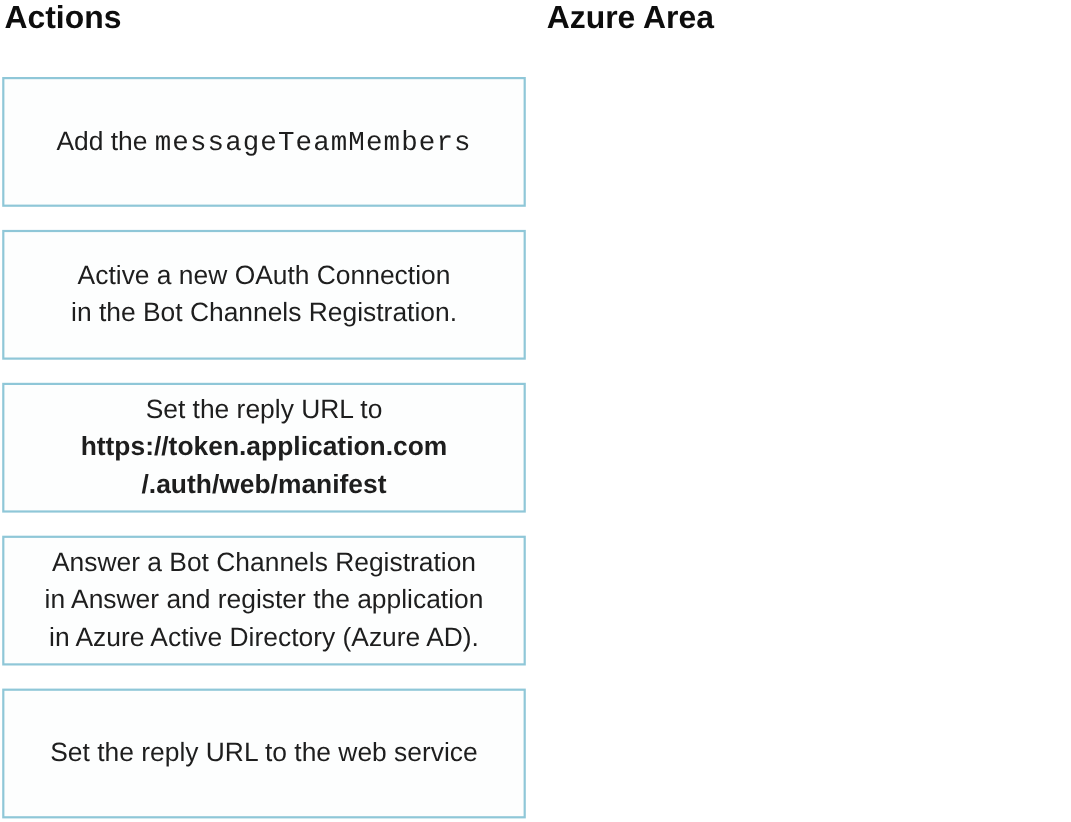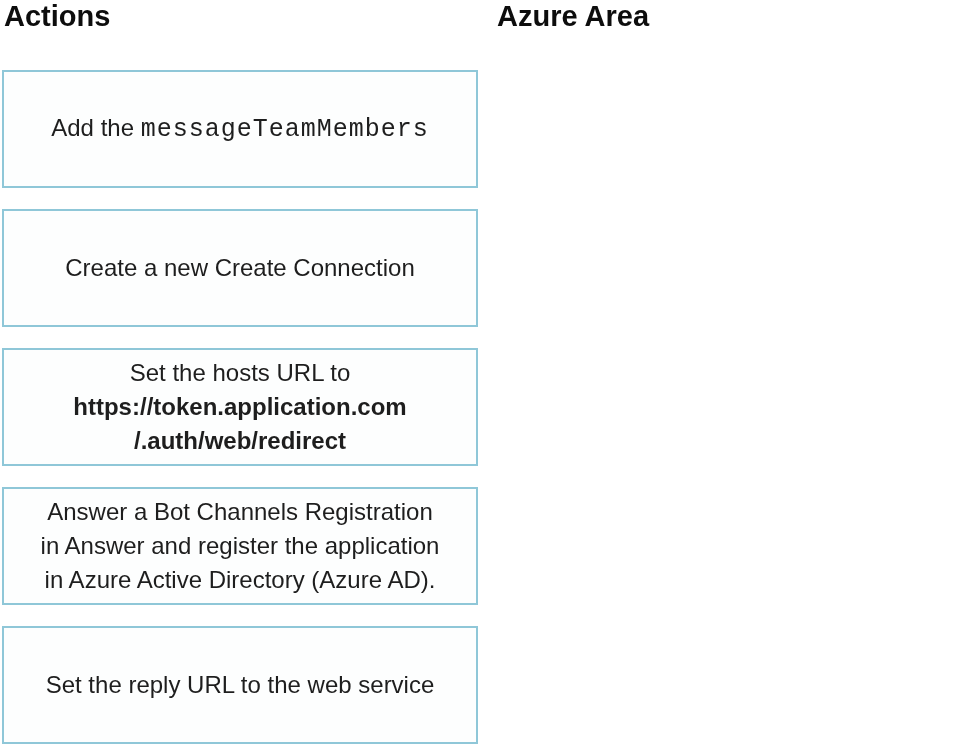--- a/index.html
+++ b/index.html
@@ -78,26 +78,27 @@
 
   <div id="actions-heading" class="col-heading">Actions</div>
 
   <div id="answer-heading" class="col-heading">Azure Area</div>
 
   <div class="actions-list">
       <div class="card">
         <div class="card-line"><span class="seg-normal">Add the </span><span class="seg-mono">messageTeamMembers</span></div>
       </div>
       <div class="card">
-        <div class="card-line"><span class="seg-normal">Create a new Create Connection</span></div>
+        <div class="card-line"><span class="seg-normal">Active a new OAuth Connection</span></div>
+        <div class="card-line"><span class="seg-normal">in the Bot Channels Registration.</span></div>
       </div>
       <div class="card">
-        <div class="card-line"><span class="seg-normal">Set the hosts URL to</span></div>
+        <div class="card-line"><span class="seg-normal">Set the reply URL to</span></div>
         <div class="card-line"><span class="seg-bold">https://token.application.com</span></div>
-        <div class="card-line"><span class="seg-bold">/.auth/web/redirect</span></div>
+        <div class="card-line"><span class="seg-bold">/.auth/web/manifest</span></div>
       </div>
       <div class="card">
         <div class="card-line"><span class="seg-normal">Answer a Bot Channels Registration</span></div>
         <div class="card-line"><span class="seg-normal">in Answer and register the application</span></div>
         <div class="card-line"><span class="seg-normal">in Azure Active Directory (Azure AD).</span></div>
       </div>
       <div class="card">
         <div class="card-line"><span class="seg-normal">Set the reply URL to the web service</span></div>
       </div>
     </div>

